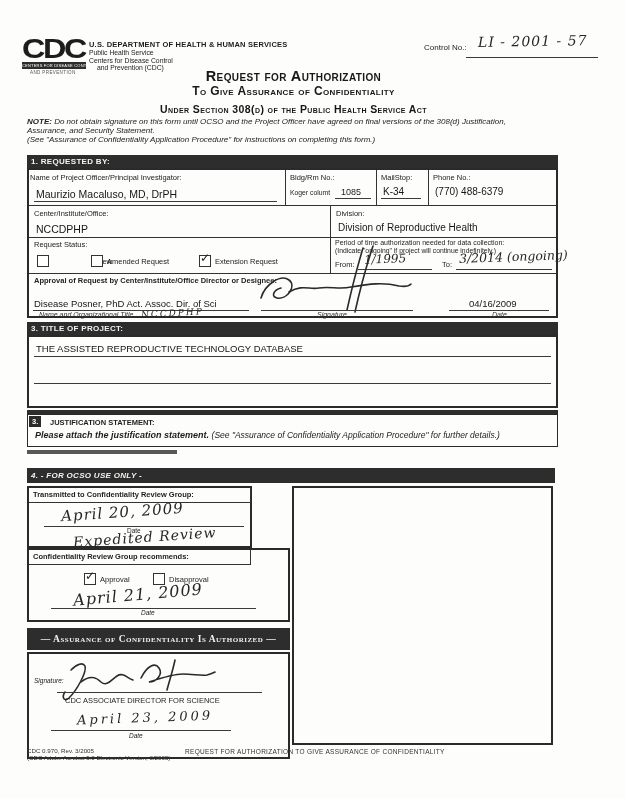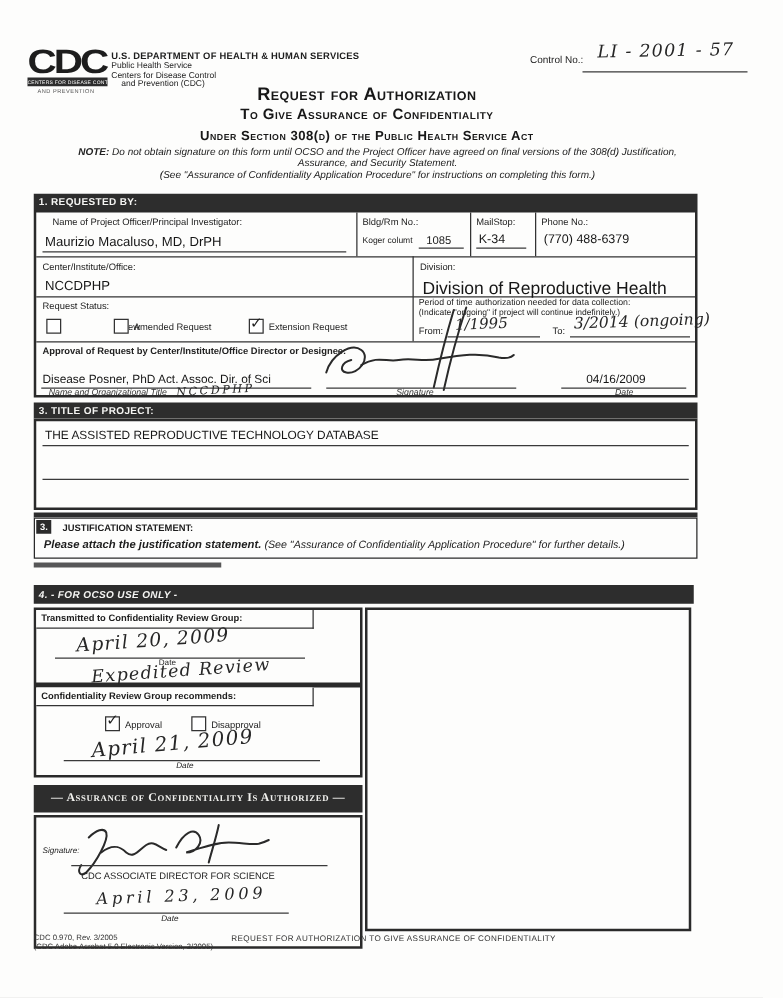--- a/index.html
+++ b/index.html
@@ -25,21 +25,21 @@
   .cb .box { width:10px; height:10px; border:1.2px solid #333; position:relative; background:#fff; flex:0 0 auto; }
   .cb .tick { position:absolute; left:0; top:-5px; font-size:12px; color:#1e1e1e; }
   .labelbox { position:absolute; left:0; top:0; border-right:1.2px solid #333; border-bottom:1.2px solid #333;
     background:#fdfdfc; font-size:7.5px; font-weight:bold; padding:2px 4px; box-sizing:border-box; }
   .cdc-acronym { font-size:27px; font-weight:800; letter-spacing:-2px; line-height:24px; transform:scaleX(1.2); transform-origin:left; }
   .cdc-band { position:absolute; left:0; top:25px; width:64px; height:7px; background:#2d2d2d; color:#fff;
     font-size:4px; line-height:7px; text-align:center; overflow:hidden; letter-spacing:.2px; white-space:nowrap; }
   .cdc-sub { position:absolute; left:8px; top:33px; font-size:4.5px; color:#555; letter-spacing:.4px; white-space:nowrap; }
   .titleline { position:absolute; left:27px; width:533px; text-align:center; font-weight:bold;
     font-variant:small-caps; letter-spacing:.4px; color:#171717; }
-  .noteline { position:absolute; left:27px; width:550px; text-align:center; font-size:8px; font-style:italic; color:#222; }
+  .noteline { position:absolute; left:27px; width:550px; text-align:left; font-size:8px; font-style:italic; color:#222; }
   .banner { position:absolute; background:#2d2d2d; color:#f2f2ef; text-align:center;
     font-family:"Liberation Serif", serif; font-variant:small-caps; font-weight:bold;
     font-size:9.5px; letter-spacing:.5px; }
   svg.sig path { fill:none; stroke:#2a2a2a; stroke-width:1.6; stroke-linecap:round; }
   .chip3 { background:#2b2b2b; color:#fff; font-size:7.5px; font-weight:bold; padding:1px 3px; }
 </style>
 </head>
 <body>
 
 <div class="page">
@@ -77,40 +77,40 @@
   <div class="bx" style="left:27px;top:168px;width:531px;height:150px;">
 
     <div class="abs" style="left:0;top:35px;width:527px;border-top:1.2px solid #333;"></div>
     <div class="abs" style="left:0;top:67px;width:527px;border-top:1.2px solid #333;"></div>
     <div class="abs" style="left:0;top:103px;width:527px;border-top:1.2px solid #333;"></div>
     <div class="abs" style="left:256px;top:0;height:35px;border-left:1.2px solid #333;"></div>
     <div class="abs" style="left:347px;top:0;height:35px;border-left:1.2px solid #333;"></div>
     <div class="abs" style="left:399px;top:0;height:35px;border-left:1.2px solid #333;"></div>
     <div class="abs" style="left:301px;top:35px;height:68px;border-left:1.2px solid #333;"></div>
 
-    <div class="abs lbl" style="left:13px;top:3px;text-align:center;">Name of Project Officer/Principal Investigator:</div>
+    <div class="abs lbl" style="left:1px;top:3px;text-align:center;">Name of Project Officer/Principal Investigator:</div>
     <div class="abs val" style="left:7px;top:18px;font-size:10.5px;">Maurizio Macaluso, MD, DrPH</div>
     <div class="uline" style="left:5px;top:31px;width:243px;"></div>
 
     <div class="abs lbl" style="left:261px;top:3px;">Bldg/Rm No.:</div>
     <div class="abs" style="left:261px;top:19px;font-size:6.8px;">Koger columt</div>
     <div class="abs" style="left:312px;top:17px;font-size:9px;">1085</div>
     <div class="uline" style="left:306px;top:28px;width:36px;"></div>
 
     <div class="abs lbl" style="left:352px;top:3px;">MailStop:</div>
     <div class="abs val" style="left:354px;top:16px;">K-34</div>
     <div class="uline" style="left:352px;top:28px;width:40px;"></div>
 
     <div class="abs lbl" style="left:404px;top:3px;">Phone No.:</div>
     <div class="abs val" style="left:406px;top:16px;">(770) 488-6379</div>
 
     <div class="abs lbl" style="left:5px;top:39px;">Center/Institute/Office:</div>
     <div class="abs val" style="left:7px;top:53px;font-size:10.5px;">NCCDPHP</div>
     <div class="abs lbl" style="left:307px;top:39px;">Division:</div>
-    <div class="abs val" style="left:309px;top:52px;font-size:14px;">Division of Reproductive Health</div>
+    <div class="abs val" style="left:309px;top:52px;font-size:10px;">Division of Reproductive Health</div>
 
     <div class="abs lbl" style="left:5px;top:70px;">Request Status:</div>
     <div class="cb" style="left:8px;top:85px;gap:48px;">
       <span class="box"></span>
       <span>New</span>
     </div>
     <div class="cb" style="left:62px;top:85px;">
       <span class="box"></span>
       <span>Amended Request</span>
     </div>
@@ -167,21 +167,21 @@
       <span style="font-weight:bold;font-style:italic;">Please attach the justification statement.</span>
       <span style="font-style:italic;font-size:8.5px;">(See "Assurance of Confidentiality Application Procedure" for further details.)</span>
     </div>
   </div>
   <div class="abs" style="left:27px;top:450px;width:150px;height:4px;background:#2d2d2d;opacity:.8;"></div>
 
   <div class="secbar" style="top:468px;width:528px;height:15px;line-height:15px;font-style:italic;">4. - FOR OCSO USE ONLY -</div>
 
   <div class="bx" style="left:292px;top:486px;width:261px;height:259px;"></div>
 
-  <div class="bx" style="left:27px;top:486px;width:263px;height:62px;padding-left:29px;">
+  <div class="bx" style="left:27px;top:486px;width:225px;height:62px;padding-left:29px;">
     <div class="labelbox" style="width:222px;height:15px;">Transmitted to Confidentiality Review Group:</div>
     <div class="abs hand" style="left:32px;top:15px;font-size:15px;letter-spacing:1px;transform:rotate(-4deg);">April 20, 2009</div>
     <div class="uline" style="left:15px;top:38px;width:200px;"></div>
     <div class="abs" style="left:98px;top:39px;font-size:6.5px;">Date</div>
     <div class="abs hand" style="left:44px;top:41px;font-size:14px;letter-spacing:1px;transform:rotate(-4deg);">Expedited Review</div>
   </div>
 
   <div class="bx" style="left:27px;top:548px;width:263px;height:74px;">
     <div class="labelbox" style="width:222px;height:15px;">Confidentiality Review Group recommends:</div>
     <div class="cb" style="left:55px;top:23px;">

